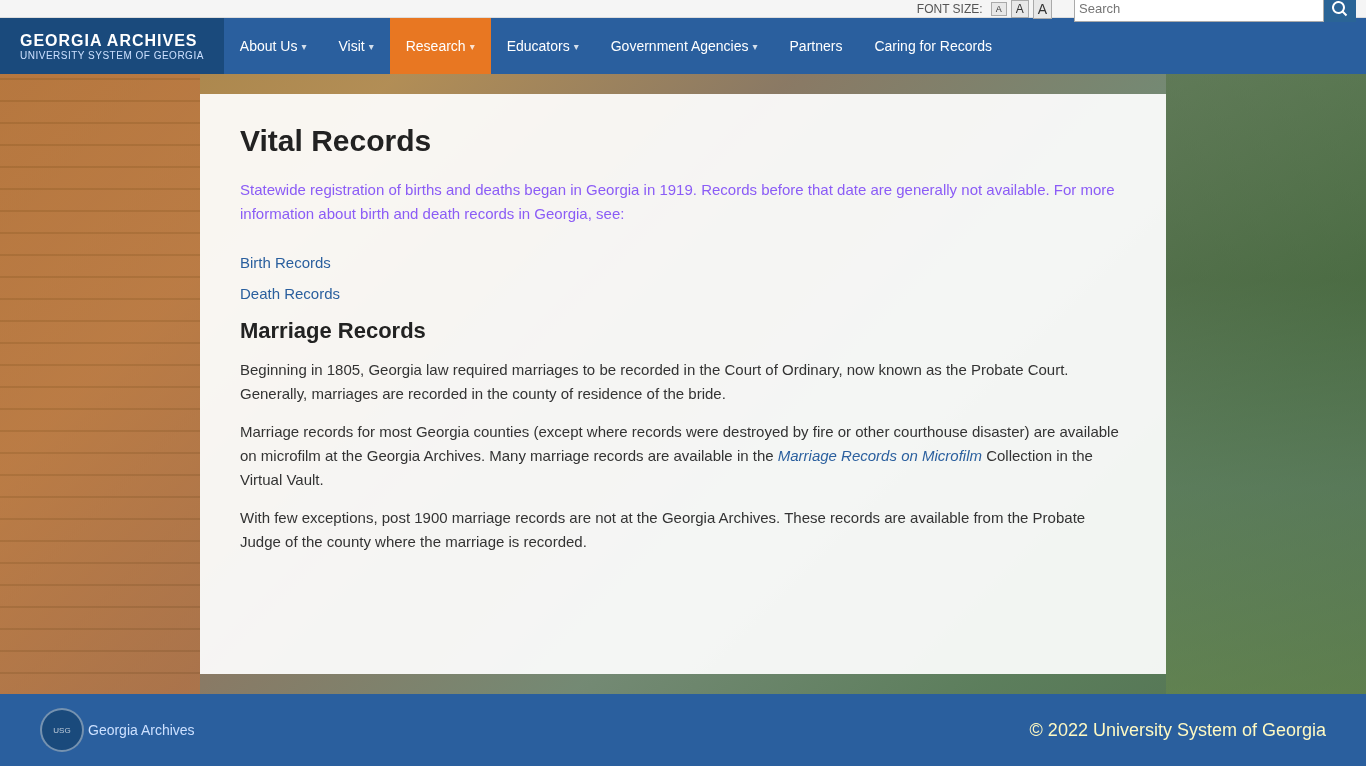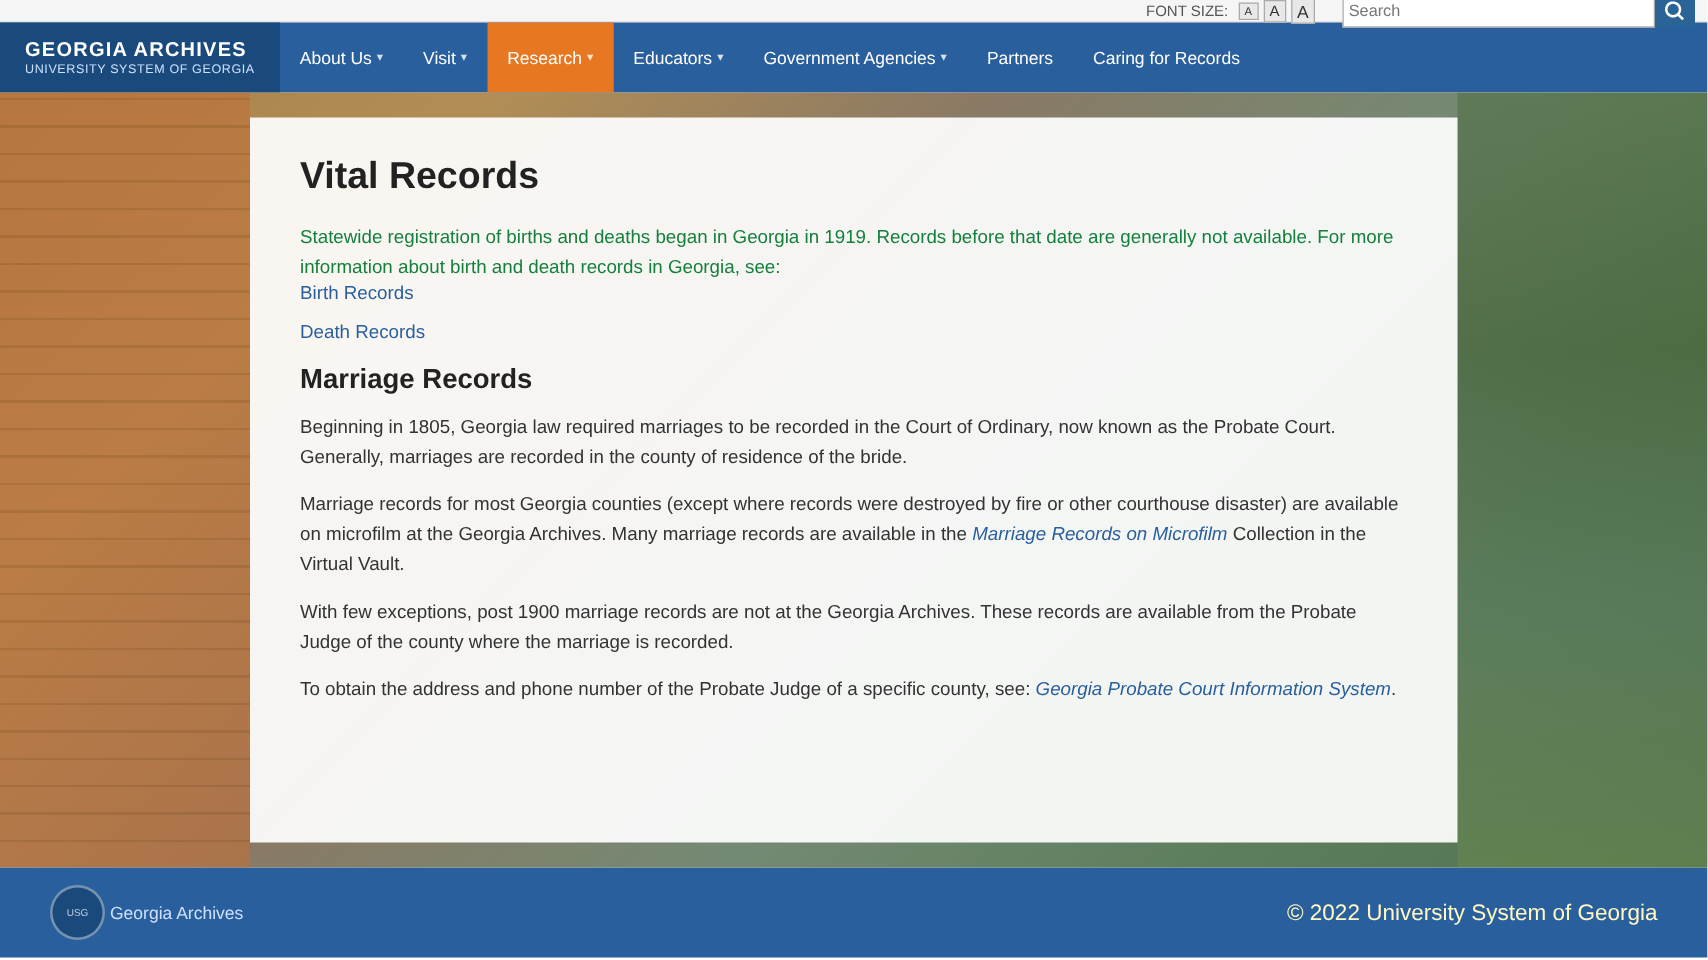--- a/index.html
+++ b/index.html
@@ -158,22 +158,22 @@
     }
     .page-title {
       font-size: 30px;
       font-weight: bold;
       color: #222;
       margin-bottom: 20px;
     }
     .intro-text {
       font-size: 15px;
       line-height: 1.6;
-      color: #15803d;
-      margin-bottom: 0;
+      color: #8b5cf6;
+      margin-bottom: 28px;
     }
     .content-link {
       color: #2a5f9e;
       text-decoration: none;
       display: block;
       margin-bottom: 14px;
       font-size: 15px;
     }
     .content-link.inline { display: inline; font-style: italic; }
     .section-title {
@@ -311,23 +311,20 @@
     <h2 class="section-title">Marriage Records</h2>
 
     <p class="body-text">Beginning in 1805, Georgia law required marriages to be recorded in the Court of Ordinary, now known as the Probate Court. Generally, marriages are recorded in the county of residence of the bride.</p>
 
     <p class="body-text">
       <span>Marriage records for most Georgia counties (except where records were destroyed by fire or other courthouse disaster) are available on microfilm at the Georgia Archives. Many marriage records are available in the </span><a class="content-link inline" href="#">Marriage Records on Microfilm</a><span> Collection in the Virtual Vault.</span>
     </p>
 
     <p class="body-text">With few exceptions, post 1900 marriage records are not at the Georgia Archives. These records are available from the Probate Judge of the county where the marriage is recorded.</p>
 
-    <p class="body-text">
-      <span>To obtain the address and phone number of the Probate Judge of a specific county, see: </span><a class="content-link inline" href="#">Georgia Probate Court Information System</a><span>.</span>
-    </p>
   </div>
 </div>
 
 <footer class="footer">
   <div class="footer-left">
     <div class="footer-logo">
       <span>USG</span>
     </div>
     <a class="footer-name" href="#">Georgia Archives</a>
   </div>

